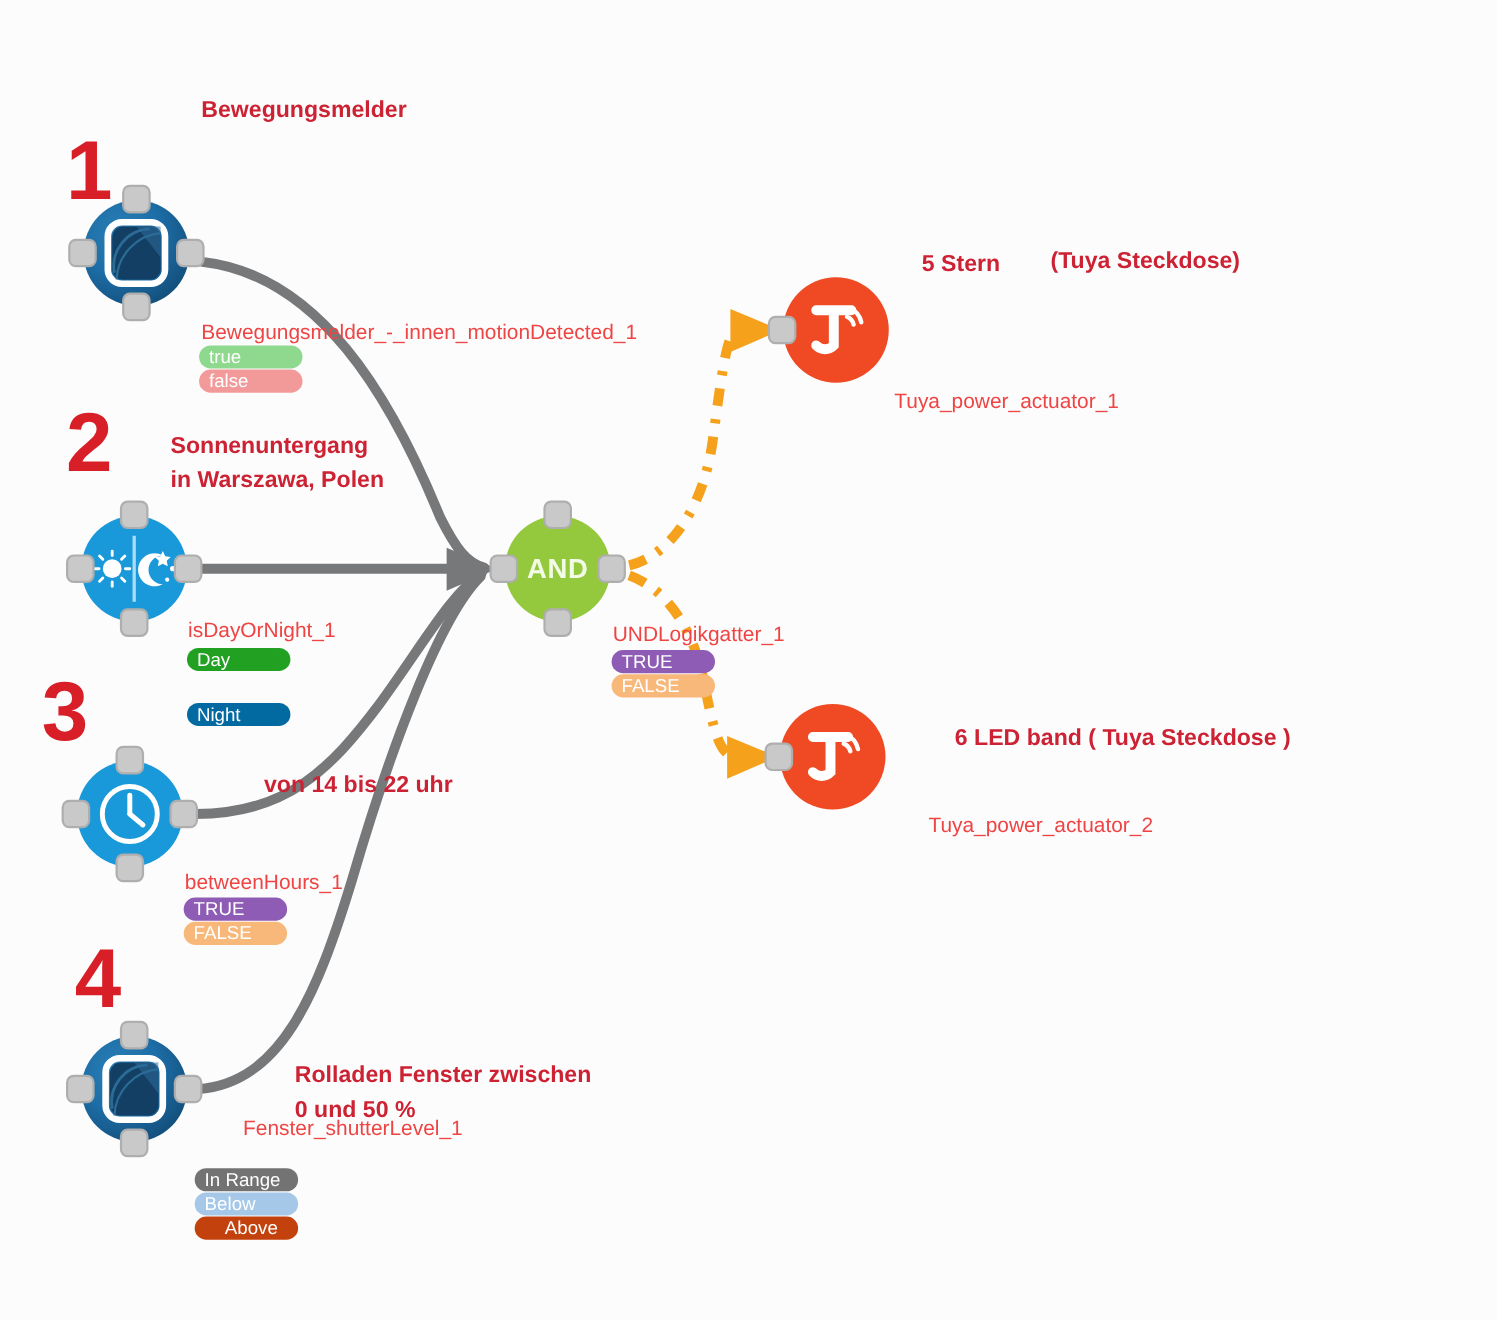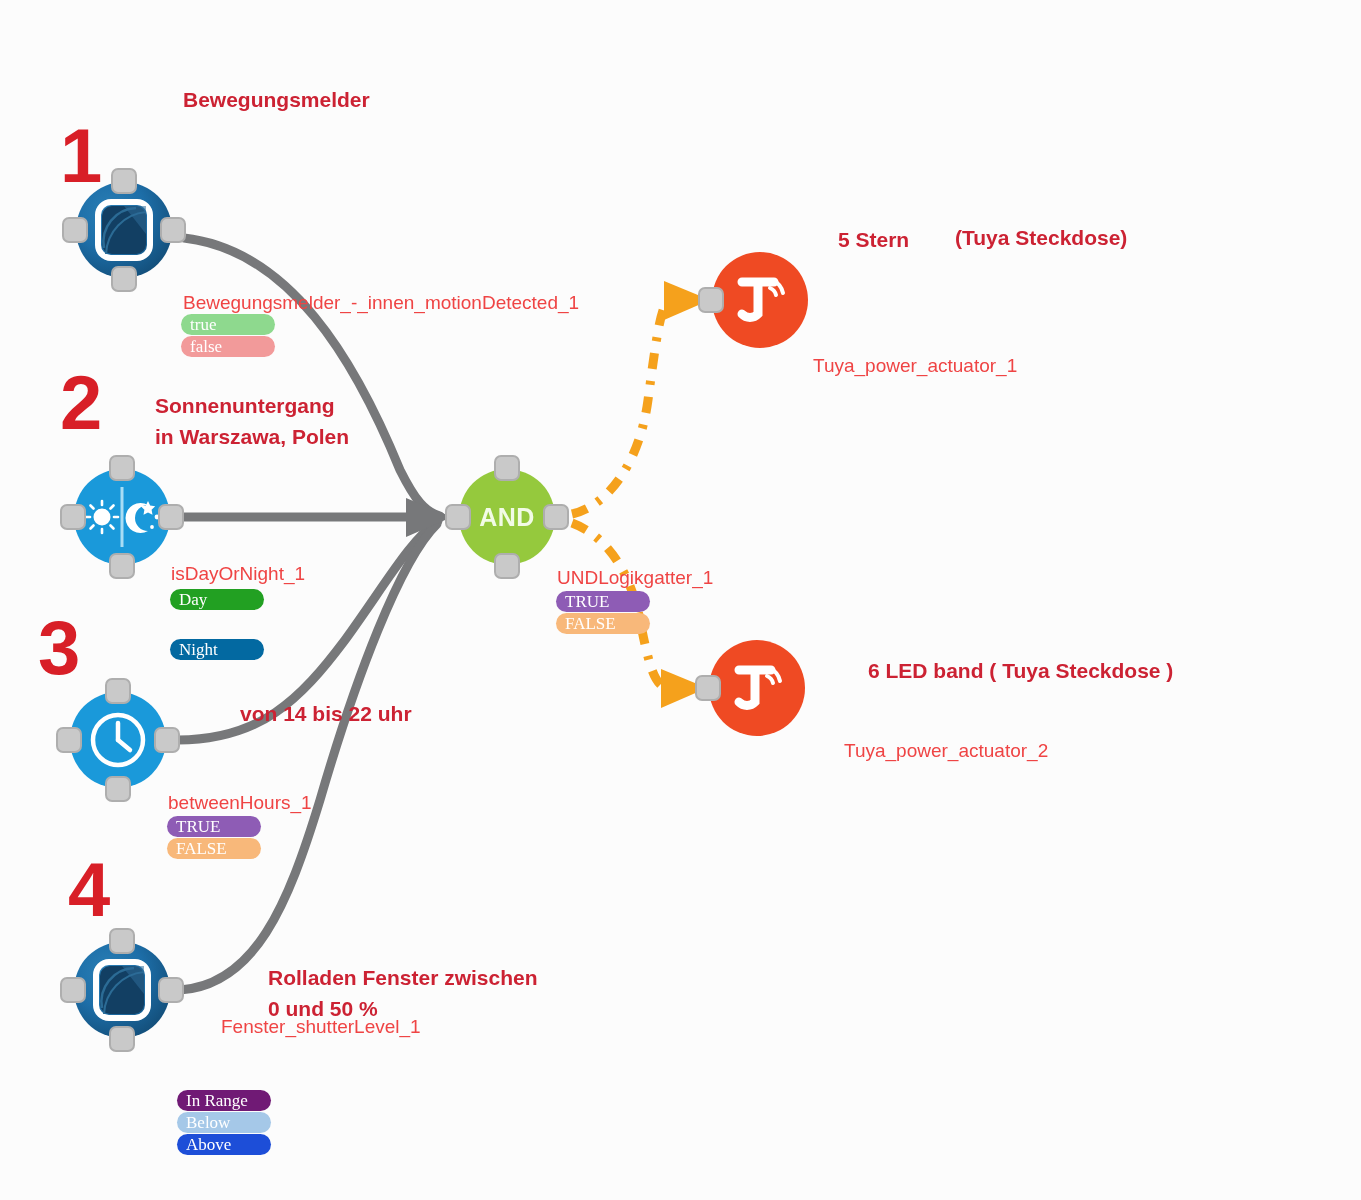--- a/index.html
+++ b/index.html
@@ -108,21 +108,21 @@
   }
   .badge {
     width: 94px;
     height: 21px;
     border-radius: 11px;
     color: #ffffff;
     font-size: 17px;
     line-height: 21px;
     padding-left: 9px;
     box-sizing: border-box;
-    font-family: Liberation Serif, serif;
+    font-family: Liberation Sans, sans-serif;
     white-space: nowrap;
   }
 
   
   .icon-wrap {
     position: absolute;
     left: 12px; top: 12px;
     width: 96px; height: 96px;
     pointer-events: none;
   }
@@ -261,23 +261,23 @@
         <path d="M 48,24 L 70,24 L 70,52 Z" fill="#2e6c99" opacity=".55"></path>
       </svg>
     </div>
     <div class="port top"></div>
     <div class="port bottom"></div>
     <div class="port left"></div>
     <div class="port right"></div>
   </div>
   <div class="caption" style="left:178px; top:1016px;margin-left:43px;">Fenster_shutterLevel_1</div>
   <div class="badges" style="left:177px; top:1062px;">
-    <div class="badge" style="background:#701a75;margin-top:28px;">In Range</div>
+    <div class="badge" style="background:#737373;">In Range</div>
     <div class="badge" style="background:#a5c8e8;">Below</div>
-    <div class="badge" style="background:#1d4ed8;">Above</div>
+    <div class="badge" style="background:#c2410c;text-align:center;">Above</div>
   </div>
 
   <div class="node" style="left:447px; top:457px;">
     <div class="disc andgate">
       <div class="and-text">AND</div>
     </div>
     <div class="port top"></div>
     <div class="port bottom"></div>
     <div class="port left"></div>
     <div class="port right"></div>

